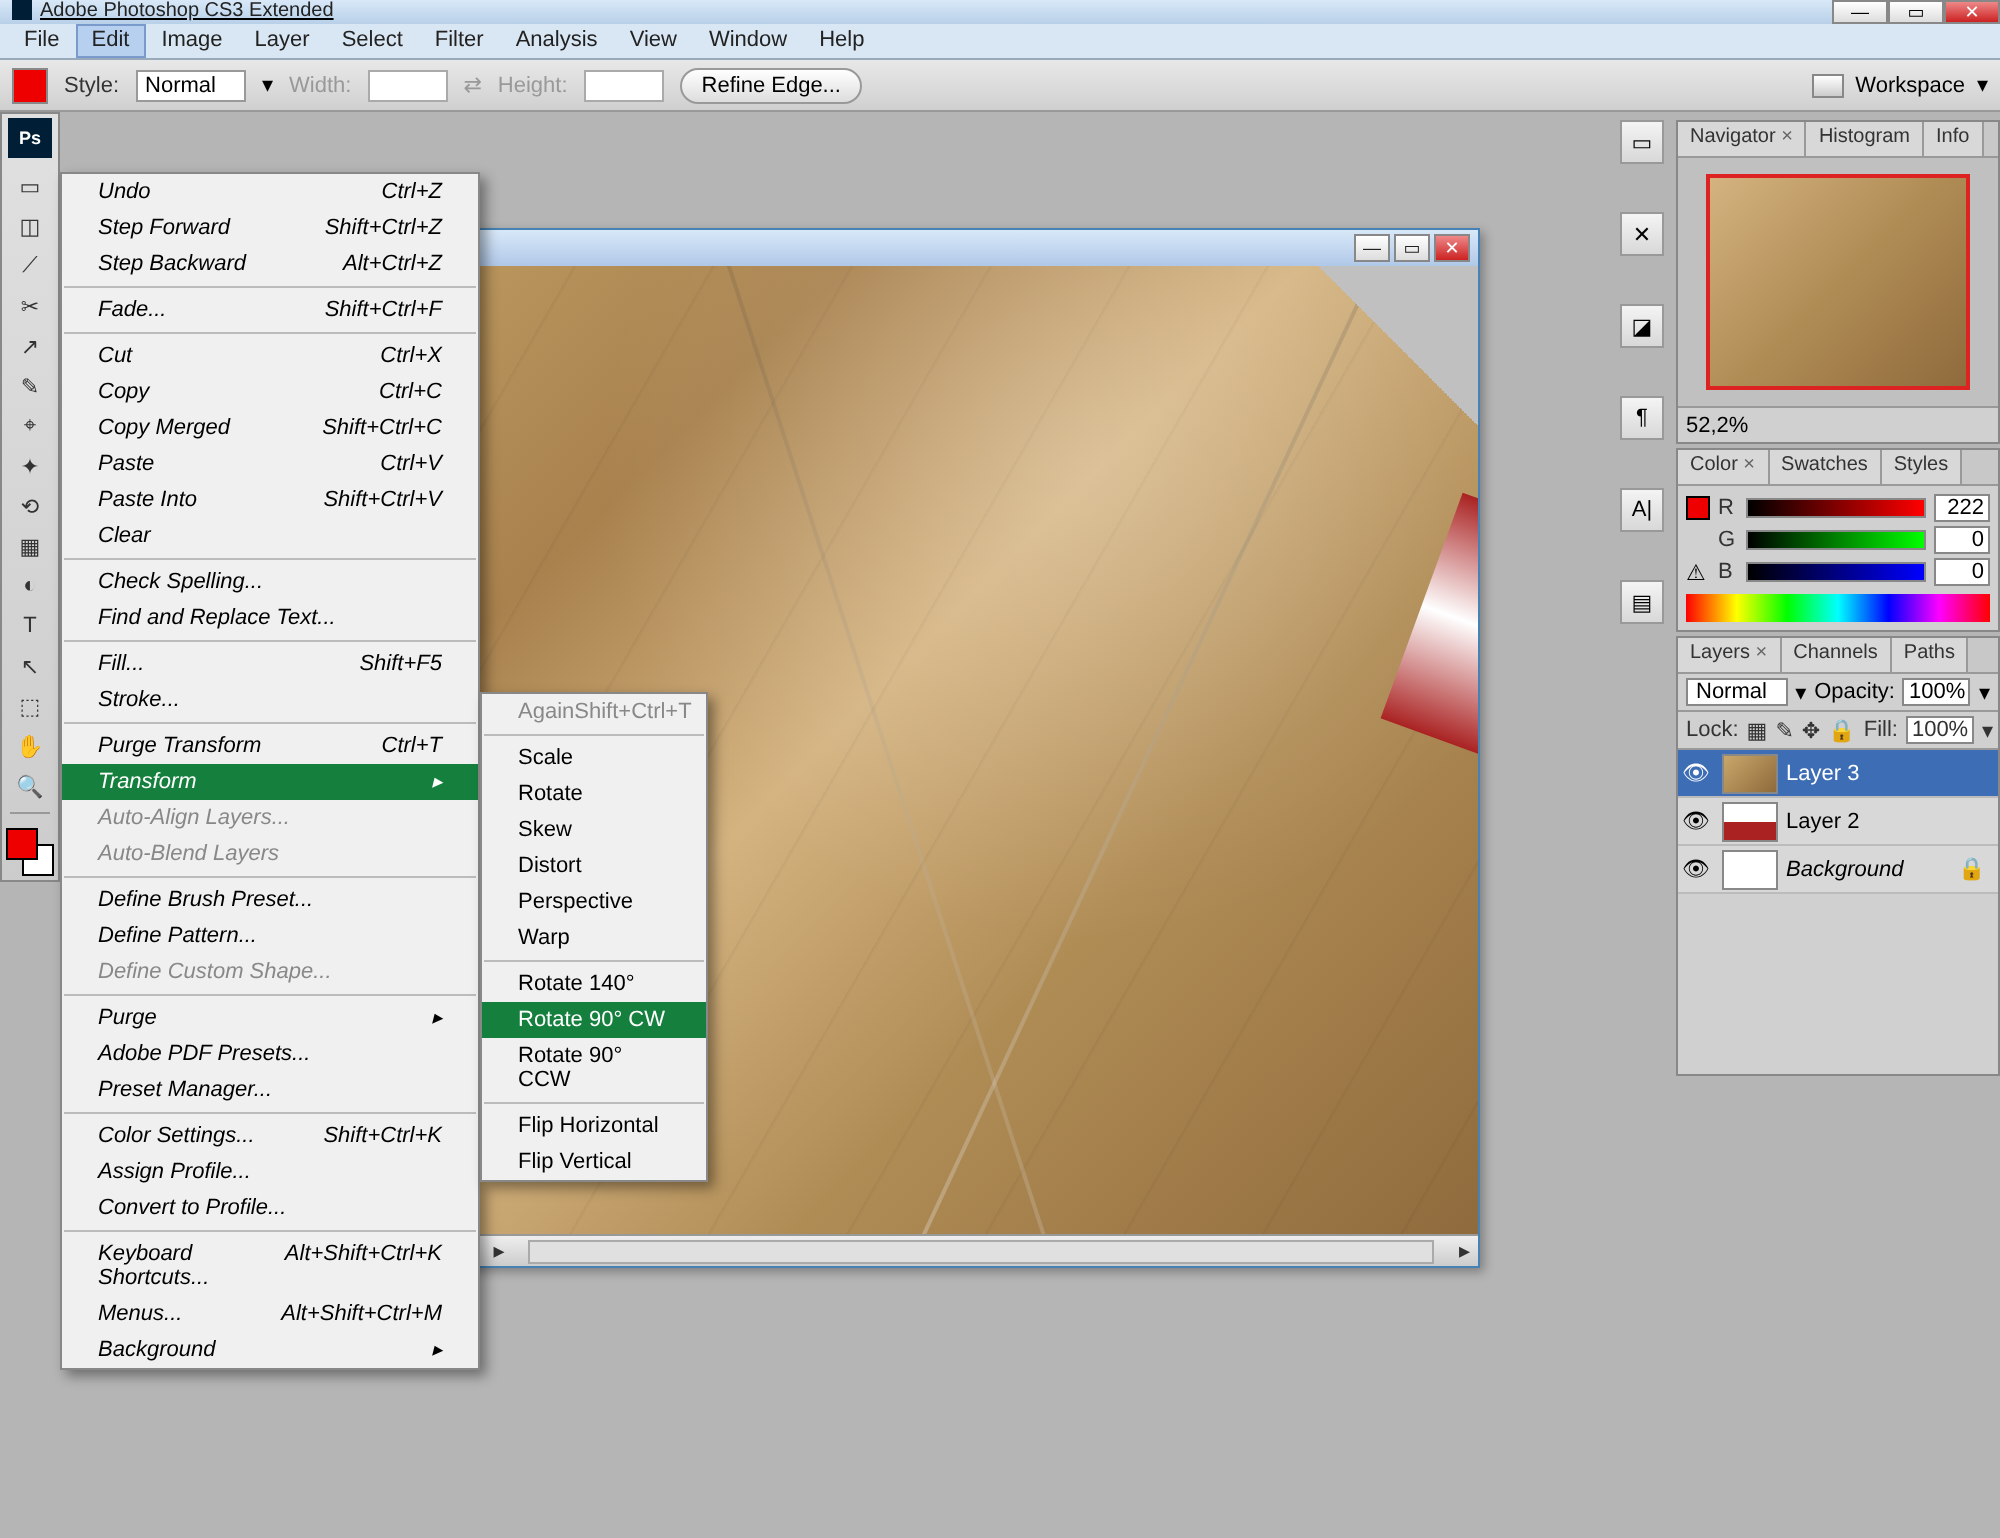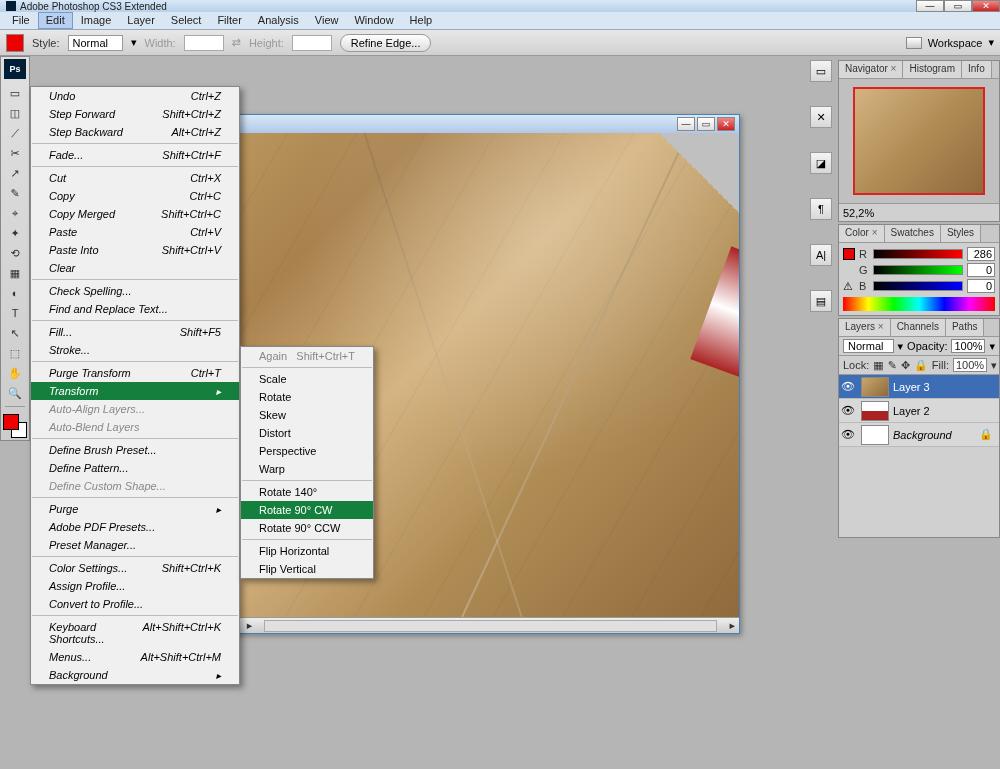--- a/index.html
+++ b/index.html
@@ -1,17 +1,17 @@
 <!DOCTYPE html>
 <html><head>
 <meta charset="utf-8">
 <style>
 * { margin: 0; padding: 0; box-sizing: border-box; font-family: Tahoma, sans-serif; font-size: 11px; }
 body { background: #c0c0c0; width: 1000px; height: 769px; overflow: hidden; position: relative; }
-.titlebar { height: 12px; background: linear-gradient(#d8e8f8, #b8d0e8); display: flex; align-items: center; padding-left: 6px; }
+.titlebar { height: 12px; background: linear-gradient(#d8e8f8, #b8d0e8); display: flex; padding-left: 6px; text-decoration: underline; }
 .titlebar-icon { width: 10px; height: 10px; background: #001e36; margin-right: 4px; }
 .titlebar-text { color: #222; font-size: 10px; }
 .win-controls { position: absolute; top: 0; right: 0; display: flex; }
 .win-btn { width: 28px; height: 12px; border: 1px solid #888; display: flex; align-items: center; justify-content: center; font-size: 9px; background: linear-gradient(#fff,#ddd); }
 .win-close { background: linear-gradient(#e88,#c22); color: #fff; }
 .menubar { height: 18px; background: #d9e6f3; display: flex; padding-left: 4px; border-bottom: 1px solid #9ab; }
 .menu-item { padding: 2px 8px; color: #222; cursor: default; }
 .menu-item.active { background: #b8d0f0; border: 1px solid #7a9acc; padding: 1px 7px; }
 .options-bar { height: 26px; background: linear-gradient(#e8e8e8,#d0d0d0); border-bottom: 1px solid #999; display: flex; align-items: center; padding: 0 6px; gap: 8px; justify-content: center; }
 .opt-swatch { width: 18px; height: 18px; background: #e00; border: 1px solid #888; }
@@ -70,21 +70,21 @@
 .layer-eye { width: 18px; display: flex; justify-content: center; }
 .layer-thumb { width: 28px; height: 20px; background: linear-gradient(135deg,#c9a76a,#8f6a3c); border: 1px solid #888; margin: 0 4px; }
 .layer-thumb.bg { background: #fff; }
 .layer-thumb.l2 { background: linear-gradient(#fff 50%, #a22 50%); }
 .dropdown { position: absolute; left: 30px; top: 30px; width: 210px; background: #f0f0f0; border: 1px solid #888; box-shadow: 3px 3px 6px rgba(0,0,0,.4); z-index: 100; font-style: italic; }
 .dd-item { display: flex; padding: 3px 18px 3px 18px; color: #000; justify-content: space-between; }
 .dd-item.disabled { color: #888; }
 .dd-item.highlight { background: #15803d; color: #fff; }
 .dd-item .arrow::after { content: "▸"; font-size: 10px; }
 .dd-sep { height: 1px; background: #bbb; margin: 2px 1px; }
-.submenu { position: absolute; left: 240px; top: 290px; width: 134px; background: #f0f0f0; border: 1px solid #888; box-shadow: 3px 3px 6px rgba(0,0,0,.4); z-index: 101; }
+.submenu { position: absolute; left: 240px; top: 290px; width: 114px; background: #f0f0f0; border: 1px solid #888; box-shadow: 3px 3px 6px rgba(0,0,0,.4); z-index: 101; }
 </style>
 </head>
 <body>
 
 <div class="titlebar">
   <div class="titlebar-icon"></div>
   <span class="titlebar-text">Adobe Photoshop CS3 Extended</span>
 </div>
 <div class="win-controls">
   <div class="win-btn">—</div>
@@ -206,21 +206,21 @@
       <div class="panel-tabs" id="color-tabs">
           <div class="panel-tab x">Color</div>
           <div class="panel-tab">Swatches</div>
           <div class="panel-tab">Styles</div>
         </div>
       <div class="color-body">
         <div class="rgb-row">
             <span style="width:12px;height:12px;background:#e00;border:1px solid #000"></span>
           <span class="rgb-label">R</span>
           <div class="rgb-slider rgb-r"></div>
-          <span class="rgb-val">286</span>
+          <span class="rgb-val">222</span>
           </div>
         <div class="rgb-row">
             <span style="width:12px"></span>
           <span class="rgb-label">G</span>
           <div class="rgb-slider rgb-g"></div>
           <span class="rgb-val">0</span>
           </div>
         <div class="rgb-row">
             <span style="width:12px">⚠</span>
           <span class="rgb-label">B</span>

